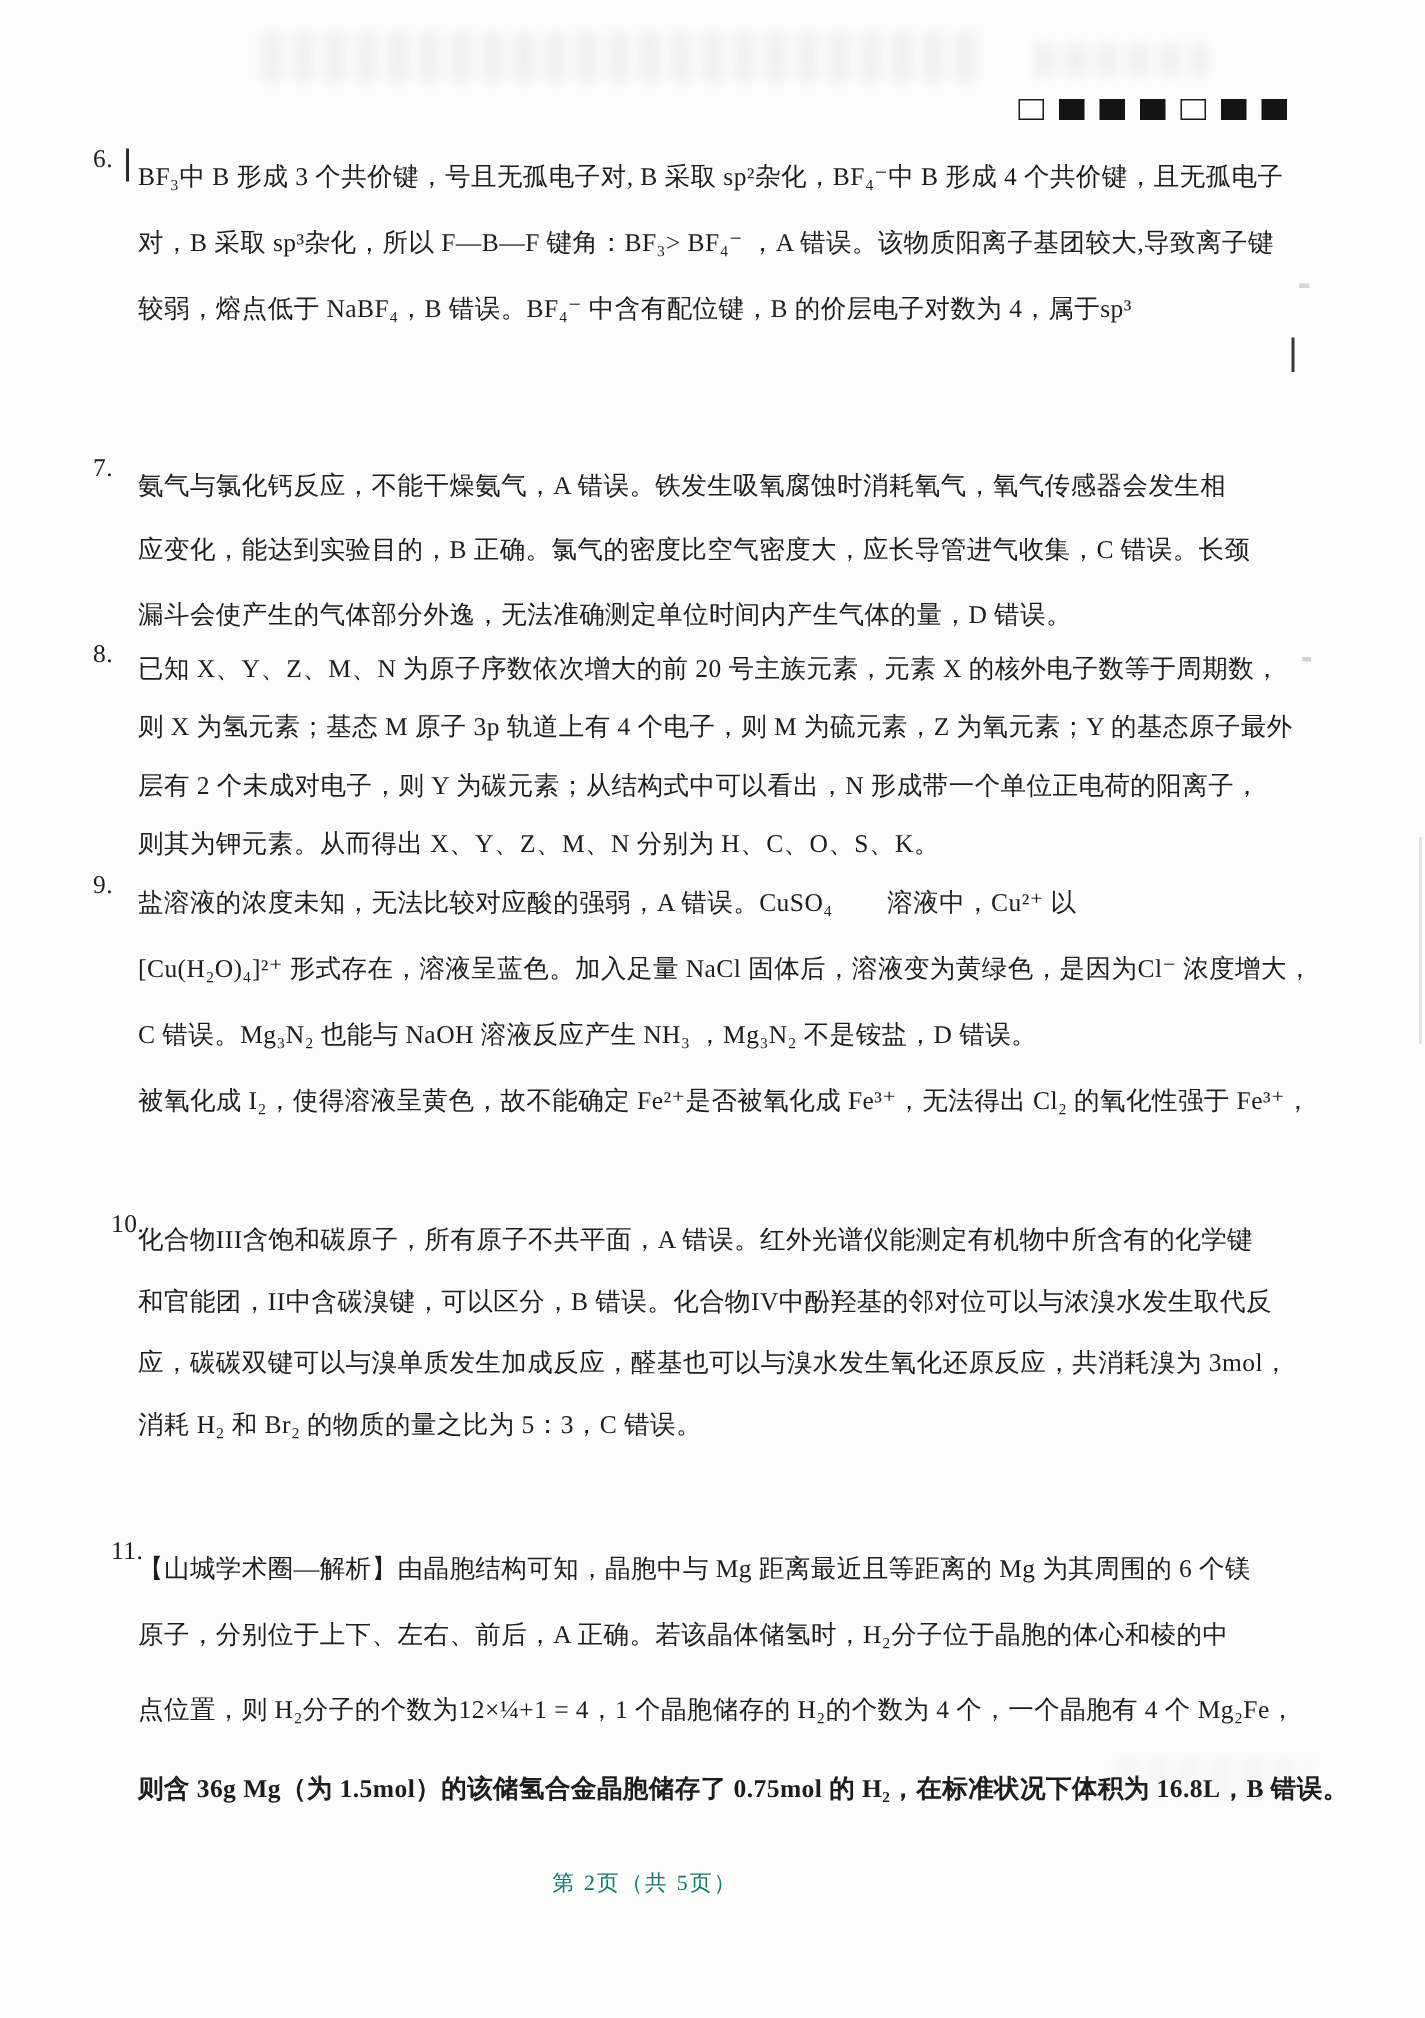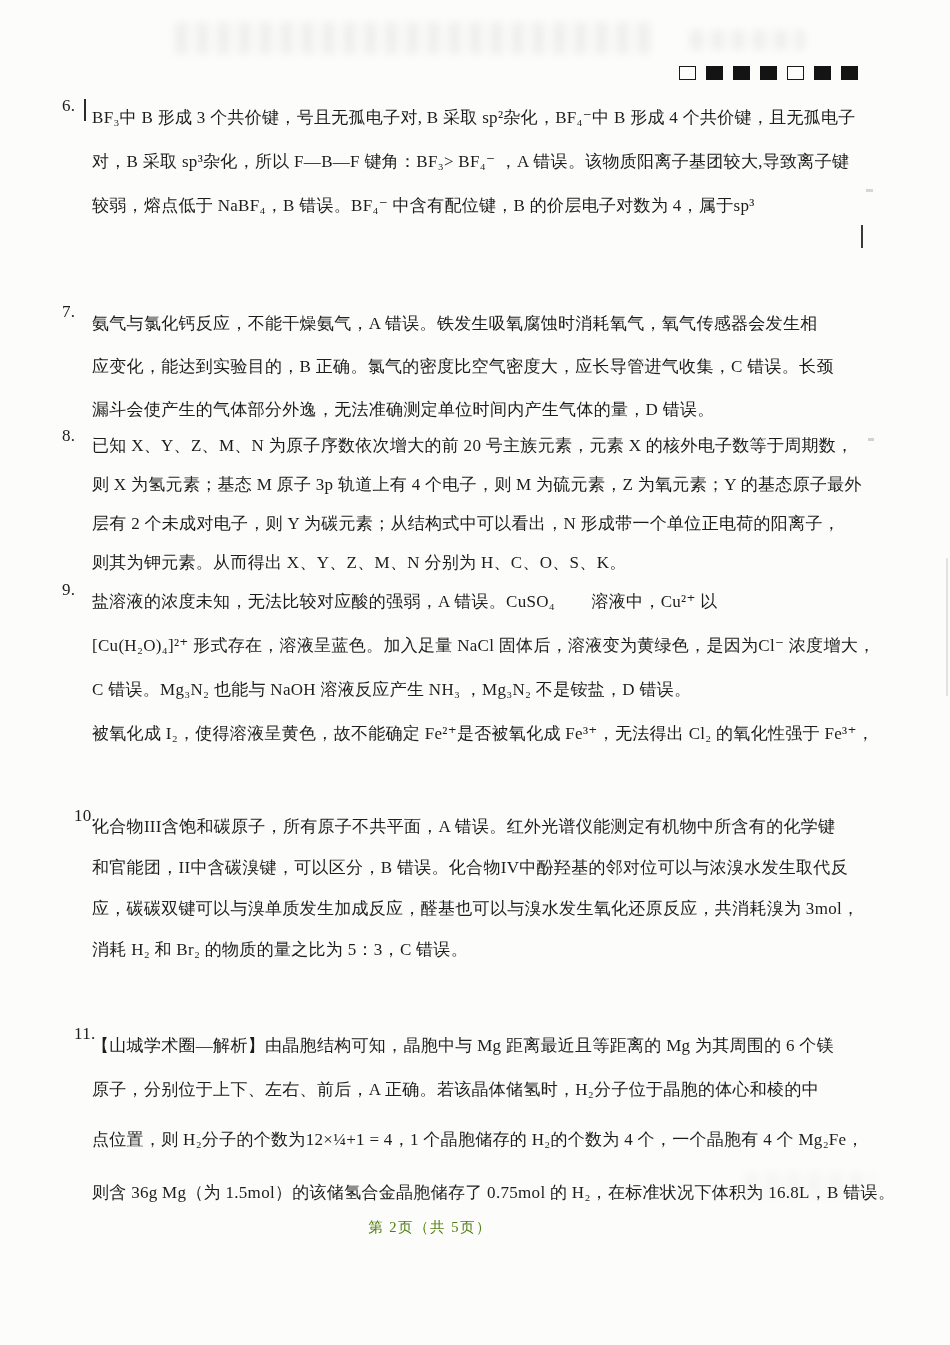--- a/index.html
+++ b/index.html
@@ -20,25 +20,25 @@
   .i10 .num,.i11 .num{left:12px;}
   .line{white-space:pre;padding-left:30px;}
   .i6 .line{line-height:44px;}
   .i7 .line{line-height:43px;}
   .i8 .line{line-height:39px;}
   .i9 .line{line-height:44px;}
   .i10 .line{line-height:41px;}
   .i11 .line{line-height:44px;}
   .line.indent-deep{padding-left:322px;}
   .i11 .line.push6{margin-top:6px;}
-  .i11 .line.push9{margin-top:9px;}
+  .i11 .line.push9{margin-top:9px;font-weight:bold;}
   .i11 .line.push14{margin-top:14px;}
   
-  .footer{position:absolute;top:1218px;left:0;width:860px;text-align:center;
-          font-size:14.5px;letter-spacing:1.5px;color:#4d7c0f;}
+  .footer{position:absolute;top:1246px;left:0;width:860px;text-align:center;
+          font-size:14.5px;letter-spacing:1.5px;color:#0f766e;}
   
   .ghost{position:absolute;filter:blur(4px);opacity:.16;
          background:repeating-linear-gradient(90deg,rgba(110,110,110,.55) 0 13px,transparent 13px 21px);}
   .ghost.g1{left:175px;top:22px;width:480px;height:32px;}
   .ghost.g2{left:690px;top:30px;width:115px;height:20px;}
   .ghost.g3{left:745px;top:1172px;width:130px;height:26px;opacity:.08;}
   
   .artifact{position:absolute;}
   .a-bar1{left:84px;top:99px;width:2px;height:22px;background:#2a2a28;}
   .a-bar2{left:861px;top:225px;width:2px;height:23px;background:#3a3a38;}

